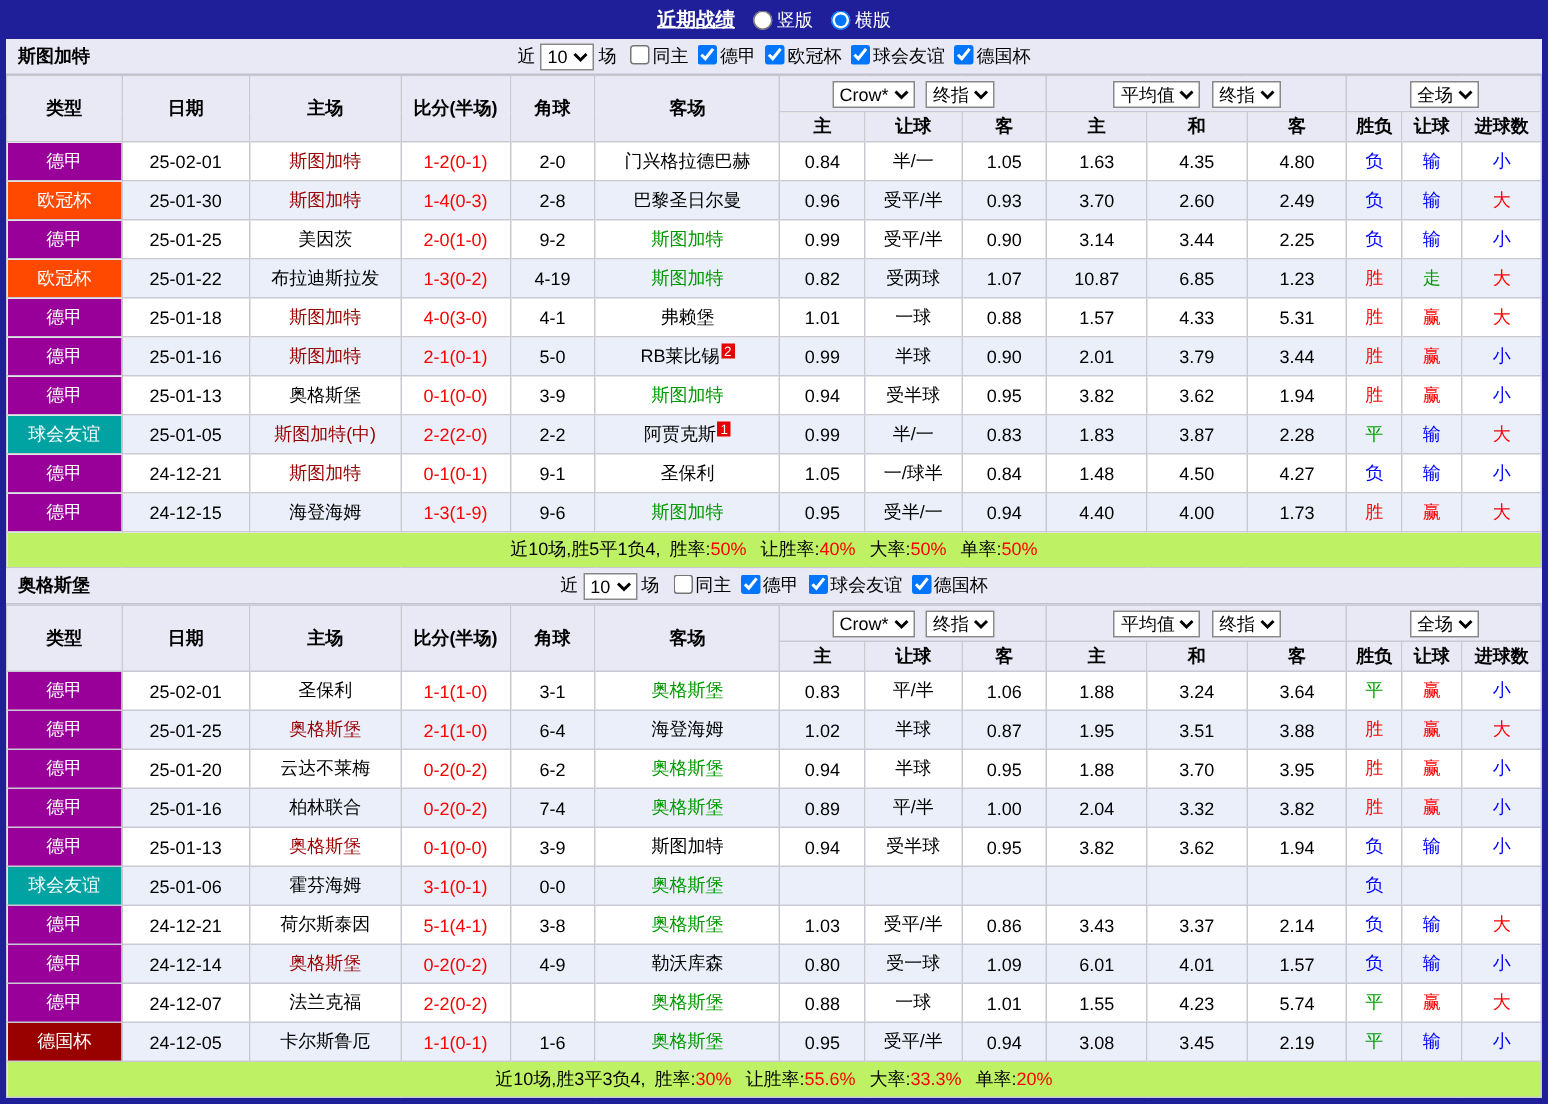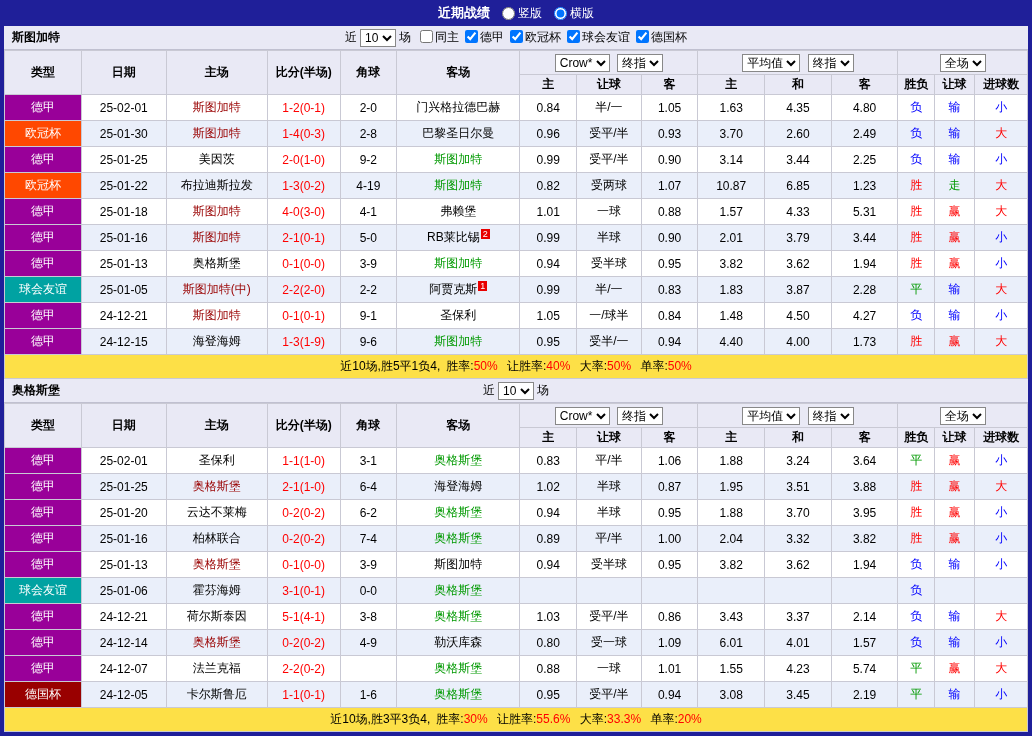--- a/index.html
+++ b/index.html
@@ -6,21 +6,21 @@
     --navy:#1f1f99; --hdrbg:#e9e9f5; --stripe:#eaeffa;
     --score:#f00; --red:#f00; --green:#090; --blue:#00f;
     --subhome:#900; --subaway:#090;
   }
   *{box-sizing:border-box}
   body{margin:0; width:1032px; background:#fff; color:#000;
        font-family:"Liberation Sans","DejaVu Sans",sans-serif; font-size:12px;}
   .page{border:4px solid var(--navy); border-top:none;}
   .topbar{height:26px; background:var(--navy); color:#fff; display:flex;
           align-items:center; justify-content:center; gap:12px;}
-  .topbar .title{font-weight:bold; font-size:13px;}
+  .topbar .title{font-weight:bold; font-size:13px;text-decoration:underline;}
   .topbar label{display:inline-flex; align-items:center; gap:3px; color:#fff; cursor:pointer;}
   .topbar input{margin:0;}
   .sec-head{height:24px; background:var(--hdrbg); position:relative; display:flex;
             align-items:center; border-bottom:1px solid #c0c0d0;}
   .sec-head .team{position:absolute; left:8px; font-weight:bold;}
   .filters{margin:0 auto; display:flex; align-items:center; gap:3px;}
   .filters .cbs label{margin-left:6px; cursor:pointer;}
   .filters input[type=checkbox]{width:13px; height:13px; margin:0 2px 0 0; vertical-align:-2px;}
   select{font-size:12px; height:18px; border:1px solid #888; background:#fff;}
   table.grid{width:100%; border-collapse:collapse; table-layout:fixed;}
@@ -34,21 +34,21 @@
   td.league{color:#fff;}
   td.score{color:var(--score);}
   .sub-home{color:var(--subhome);}
   .sub-away{color:var(--subaway);}
   .opp{color:#000;}
   td.c-red,.c-red{color:var(--red);}
   td.c-green,.c-green{color:var(--green);}
   td.c-blue,.c-blue{color:var(--blue);}
   sup.card{background:#e80000; color:#fff; font-size:9px; line-height:11px;
            padding:0 2px; margin-left:1px; vertical-align:top;}
-  .grid tfoot td{height:24px; background:#fde047;margin-left:23px;}
+  .grid tfoot td{height:24px; background:#bef264;margin-left:23px;}
   .sl{color:#000; margin-left:6px;}
   .sv{color:var(--red);}
   .dd select{margin:0 2px;}
 </style>
 </head>
 <body>
 
 <div class="topbar">
   <span class="title">近期战绩</span>
   <label>
@@ -303,20 +303,21 @@
     </table>
   </section>
 
   <section>
     <div class="sec-head">
       <span class="team">奥格斯堡</span>
       <div class="filters">
         <span>近</span>
         <select><option>10</option></select>
         <span>场</span>
+        <span class="cbs"><label class="cb"><input type="checkbox" style="">同主</label><label class="cb"><input type="checkbox" checked="" style="">德甲</label><label class="cb"><input type="checkbox" checked="" style="">球会友谊</label><label class="cb"><input type="checkbox" checked="" style="">德国杯</label></span>
       </div>
     </div>
     <table class="grid">
       <colgroup>
         <col style="width:76px">
           <col style="width:84px">
           <col style="width:100px">
           <col style="width:72px">
         <col style="width:56px">
           <col style="width:122px">

